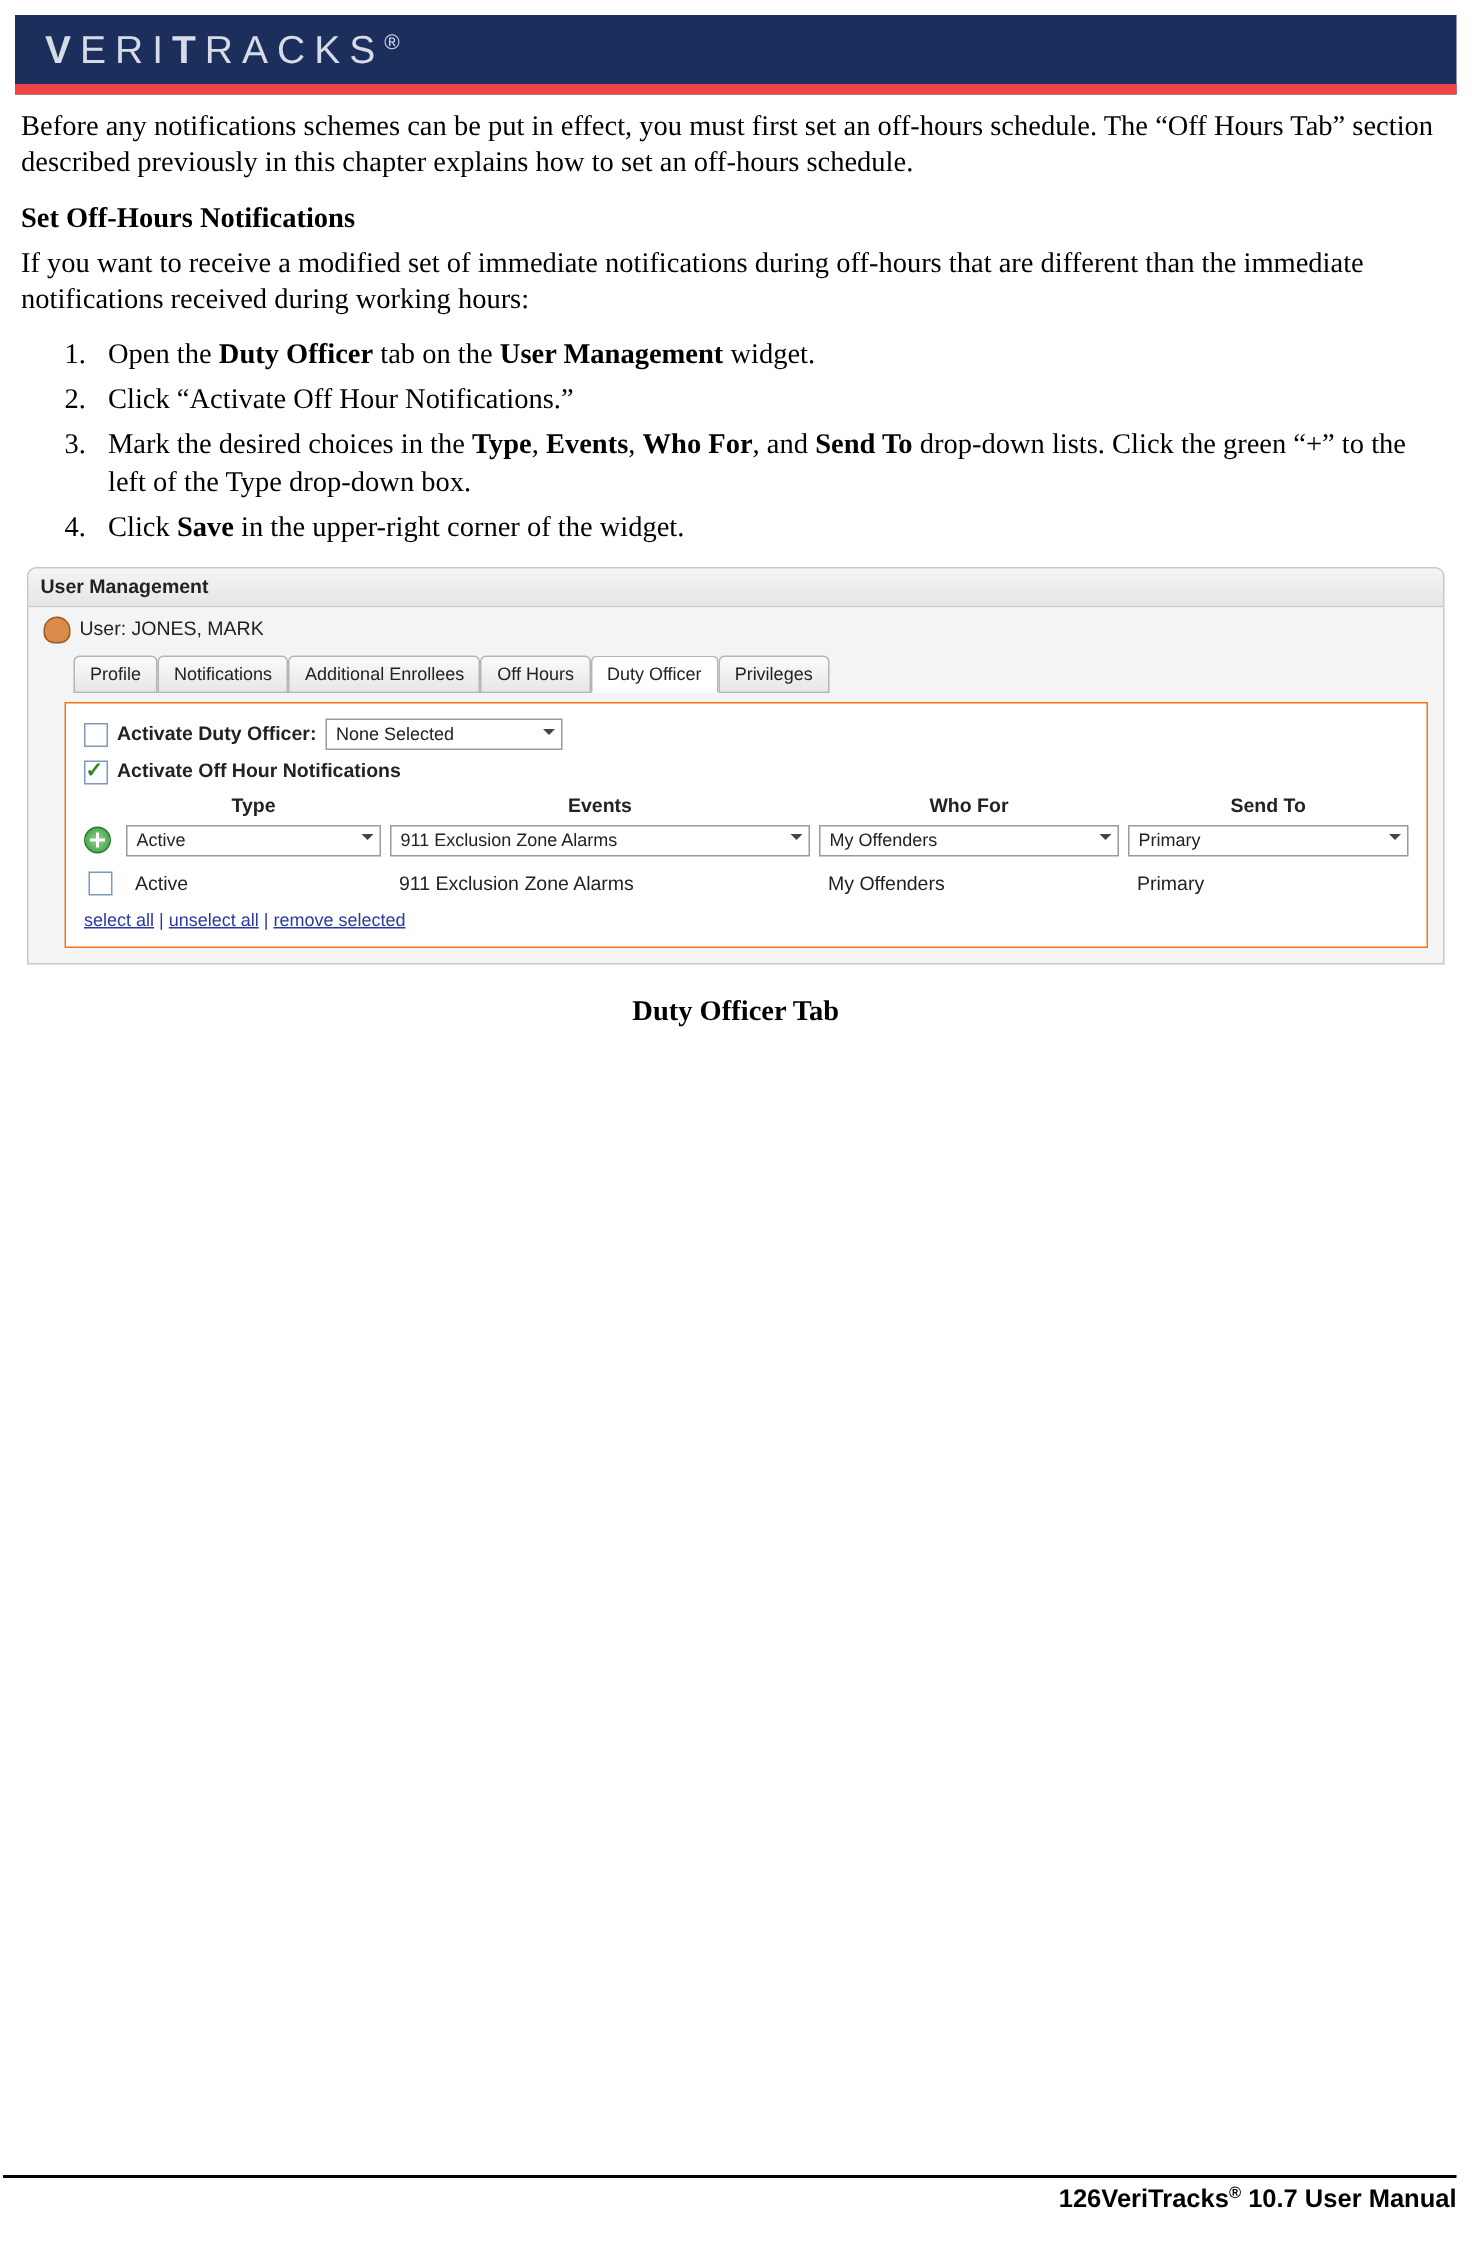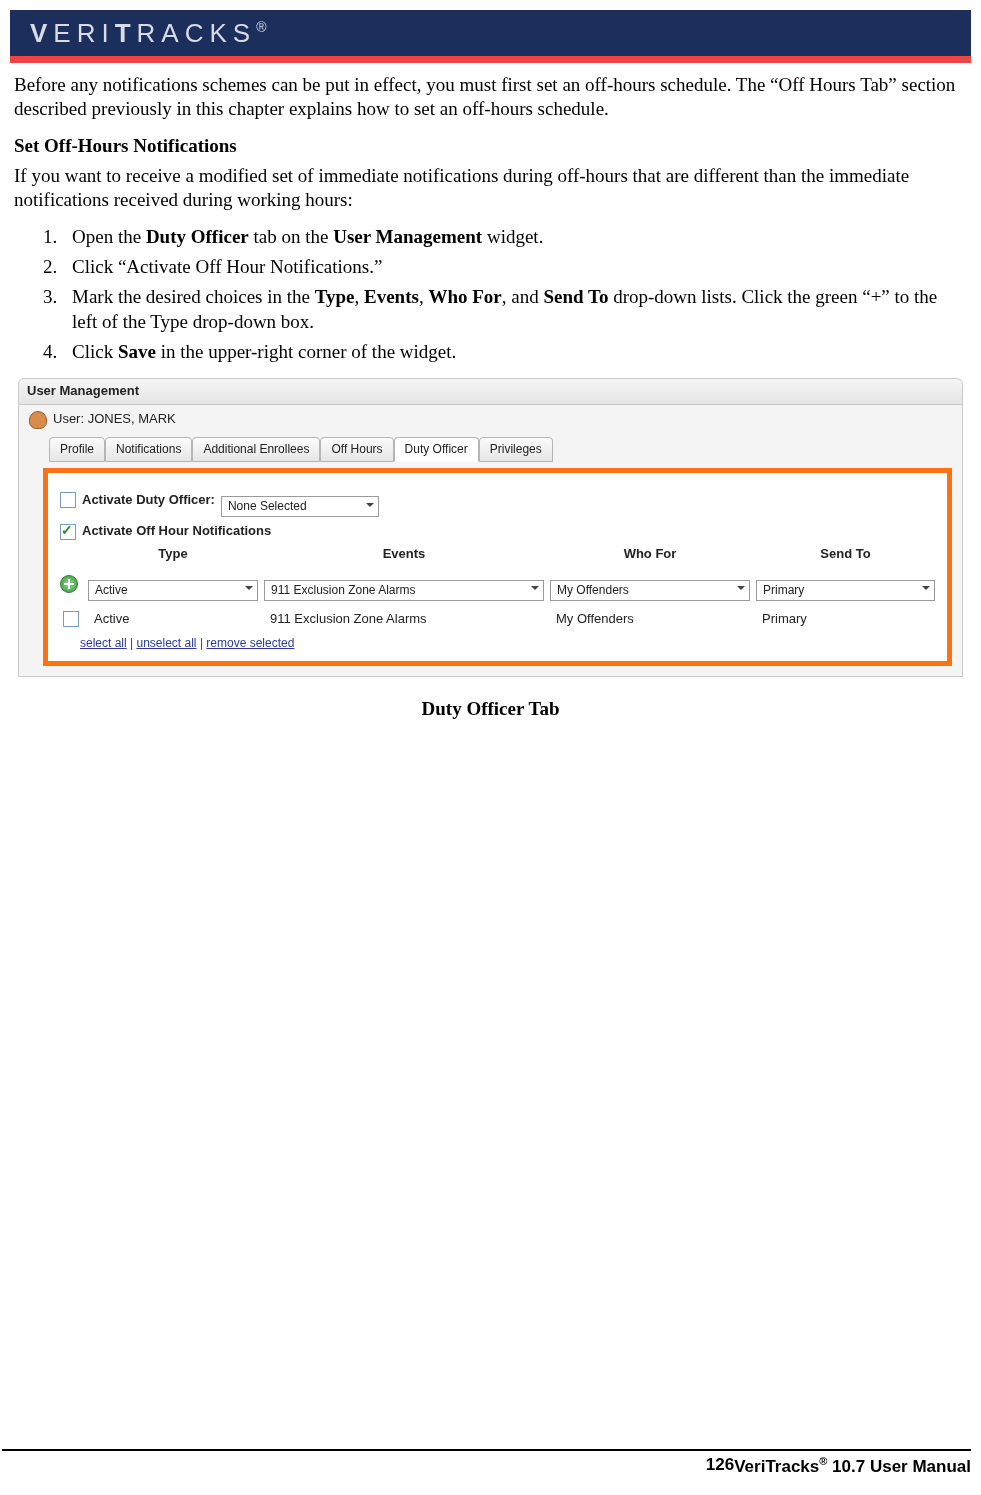--- a/index.html
+++ b/index.html
@@ -106,21 +106,21 @@
     padding: 4px 10px;
     font-size: 12px;
     cursor: pointer;
   }
   .tab.selected {
     background: #fff;
     border-bottom: 1px solid #fff;
   }
   .panel {
     background: #fff;
-    border: 5px solid #f97316;
+    border: 1px solid #f97316;
     padding: 10px 12px;
     margin-left: 14px;
   }
   .chk-row {
     display: flex;
     align-items: center;
     gap: 6px;
     margin-bottom: 6px;
     font-weight: bold;
   }
@@ -142,21 +142,20 @@
   }
   .select {
     background: #fff;
     border: 1px solid #9a9a9a;
     padding: 2px 20px 2px 6px;
     font-size: 12px;
     font-family: Verdana, sans-serif;
     position: relative;
     min-width: 80px;
     cursor: pointer;
-    margin-top: 13px;
   }
   .select::after {
     content: "";
     position: absolute;
     right: 4px; top: 50%;
     transform: translateY(-50%);
     border: 4px solid transparent;
     border-top-color: #444;
   }
   .grid-head {
@@ -187,21 +186,20 @@
     content: "";
     position: absolute;
     background: #fff;
   }
   .add-btn::before { left: 7px; top: 3px; width: 2px; height: 10px; }
   .add-btn::after { top: 7px; left: 3px; height: 2px; width: 10px; }
   .links-row {
     margin-top: 8px;
     font-size: 12px;
     color: #2a3aa0;
-    margin-left: 20px;
   }
   .links-row a {
     color: #2a3aa0;
     text-decoration: underline;
     cursor: pointer;
   }
   .caption {
     text-align: center;
     font-weight: bold;
     margin-top: 20px;

